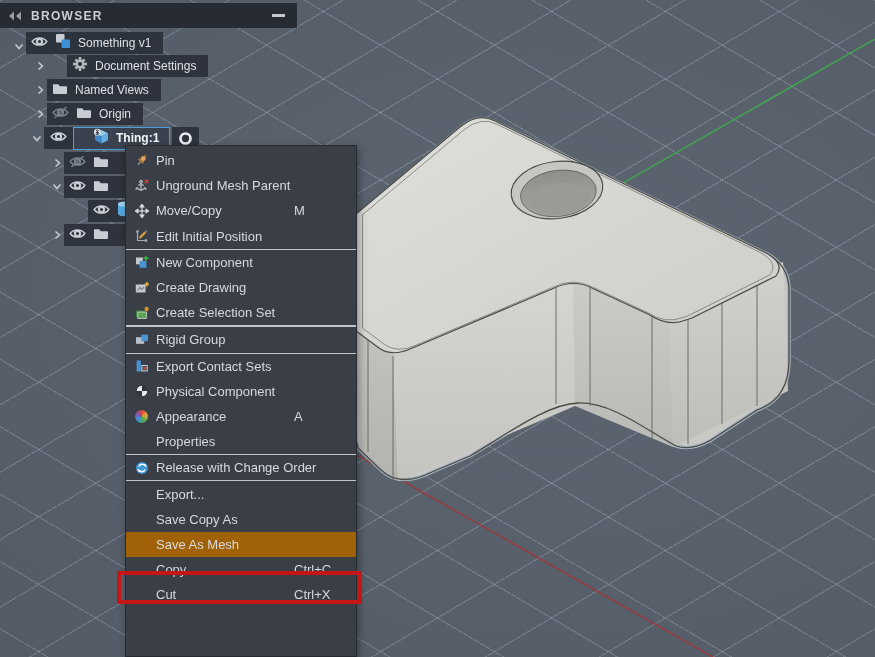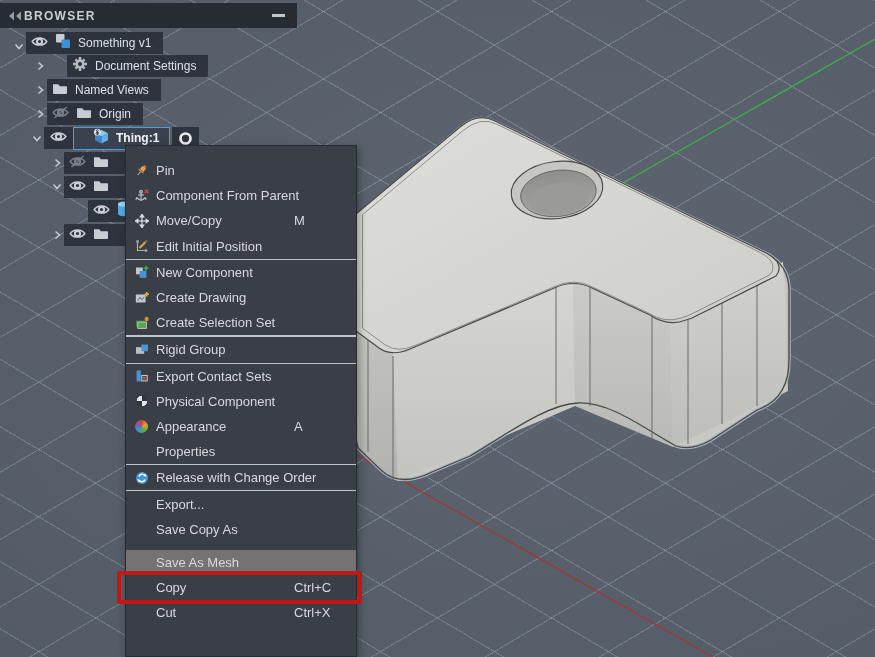--- a/index.html
+++ b/index.html
@@ -10,41 +10,41 @@
   #viewport{position:absolute;inset:0;background-color:#57606c;
     background-image:
       radial-gradient(900px 600px at 62% 45%, rgba(255,255,255,0.03), rgba(0,0,0,0.07)),
       repeating-linear-gradient(149.4deg, rgba(196,206,220,0.26) 0 1.2px, rgba(0,0,0,0) 1.2px 58px),
       repeating-linear-gradient(210.6deg, rgba(196,206,220,0.26) 0 1.2px, rgba(0,0,0,0) 1.2px 58px);}
   #scene{position:absolute;left:0;top:0;z-index:1;}
 
   
   #browser-header{position:absolute;left:0;top:3px;width:297px;height:25px;background:#262b34;
     z-index:2;display:flex;align-items:center;}
-  #browser-title{color:#c9ced5;font-size:12px;font-weight:bold;letter-spacing:1.3px;margin-left:2px;}
+  #browser-title{color:#c9ced5;font-size:12px;font-weight:bold;letter-spacing:1.3px;margin-left:9px;}
   #browser-collapse{margin-left:8px;display:flex;align-items:center;}
   #browser-min{position:absolute;right:12px;top:11px;width:13px;height:3px;background:#c1c7cf;}
 
   #tree{position:absolute;left:0;top:0;z-index:2;}
   .tree-row{position:absolute;height:24px;display:flex;align-items:center;}
   .chev{width:14px;height:14px;display:flex;align-items:center;justify-content:center;flex:0 0 14px;}
   .chip{background:rgba(42,48,58,0.92);height:22px;display:flex;align-items:center;
         padding:0 12px 0 5px;gap:7px;}
   .chip.tight{padding:0 6px;}
   .row-label{color:#dde1e6;font-size:12px;white-space:nowrap;}
   .selbox{height:21px;border:1.5px solid #4aa0dc;background:#39424e;display:flex;
           align-items:center;gap:6px;padding:0 10px 0 19px;}
   .selbox .row-label{color:#f2f5f8;font-weight:bold;}
 
   
   #context-menu{position:absolute;left:125px;top:145px;width:232px;height:512px;z-index:3;
-    background:#3a3e46;border:1px solid #262a31;box-sizing:border-box;padding-top:12px;
+    background:#3a3e46;border:1px solid #262a31;box-sizing:border-box;padding-top:2px;
     box-shadow:2px 3px 8px rgba(0,0,0,0.35);}
   .menu-item{height:25.2px;display:flex;align-items:center;position:relative;}
-  .menu-item.hovered{background:#737373;margin-top:8px;}
+  .menu-item.hovered{background:#a16207;}
   .mi-icon{width:15px;height:15px;margin-left:8px;flex:0 0 15px;display:flex;
            align-items:center;justify-content:center;}
   .mi-label{color:#d6dade;font-size:13px;margin-left:7px;white-space:nowrap;}
   .mi-shortcut{position:absolute;left:168px;color:#d6dade;font-size:13px;}
   .menu-sep{height:1px;background:#cfd4da;opacity:0.9;margin:0;}
   .icon-appearance{width:13px;height:13px;border-radius:50%;display:inline-block;
     background:conic-gradient(#d8433a,#e2a43c 70deg,#4fae4b 150deg,#3f8fd6 230deg,#8455b0 300deg,#d8433a);}
 
   
   #annotation-box{position:absolute;left:117px;top:571px;width:237px;height:25px;
@@ -334,21 +334,21 @@
               <line x1="6" y1="4.1" x2="6" y2="11.8"></line>
               <line x1="3.2" y1="6" x2="8.8" y2="6"></line>
               <path d="M1.8,8.5 Q6,13.7 10.2,8.5 M1.8,8.5 l-0.9,2.2 M10.2,8.5 l0.9,2.2"></path>
             </g>
             <g stroke="#d6402f" stroke-width="1.5">
               <line x1="9.8" y1="0.8" x2="13.2" y2="4.2"></line>
               <line x1="13.2" y1="0.8" x2="9.8" y2="4.2"></line>
             </g>
           </svg>
         </span>
-        <span class="mi-label">Component From Parent</span>
+        <span class="mi-label">Unground Mesh Parent</span>
       </div>
       <div class="menu-item">
         <span class="mi-icon">
           <svg width="14" height="14" viewBox="0 0 14 14">
             <g stroke="#d9dee3" stroke-width="1.2" fill="#d9dee3">
               <line x1="7" y1="2.5" x2="7" y2="11.5"></line>
               <line x1="2.5" y1="7" x2="11.5" y2="7"></line>
               <path d="M7,0.3 L5.3,2.8 H8.7 Z"></path>
               <path d="M7,13.7 L5.3,11.2 H8.7 Z"></path>
               <path d="M0.3,7 L2.8,5.3 V8.7 Z"></path>

